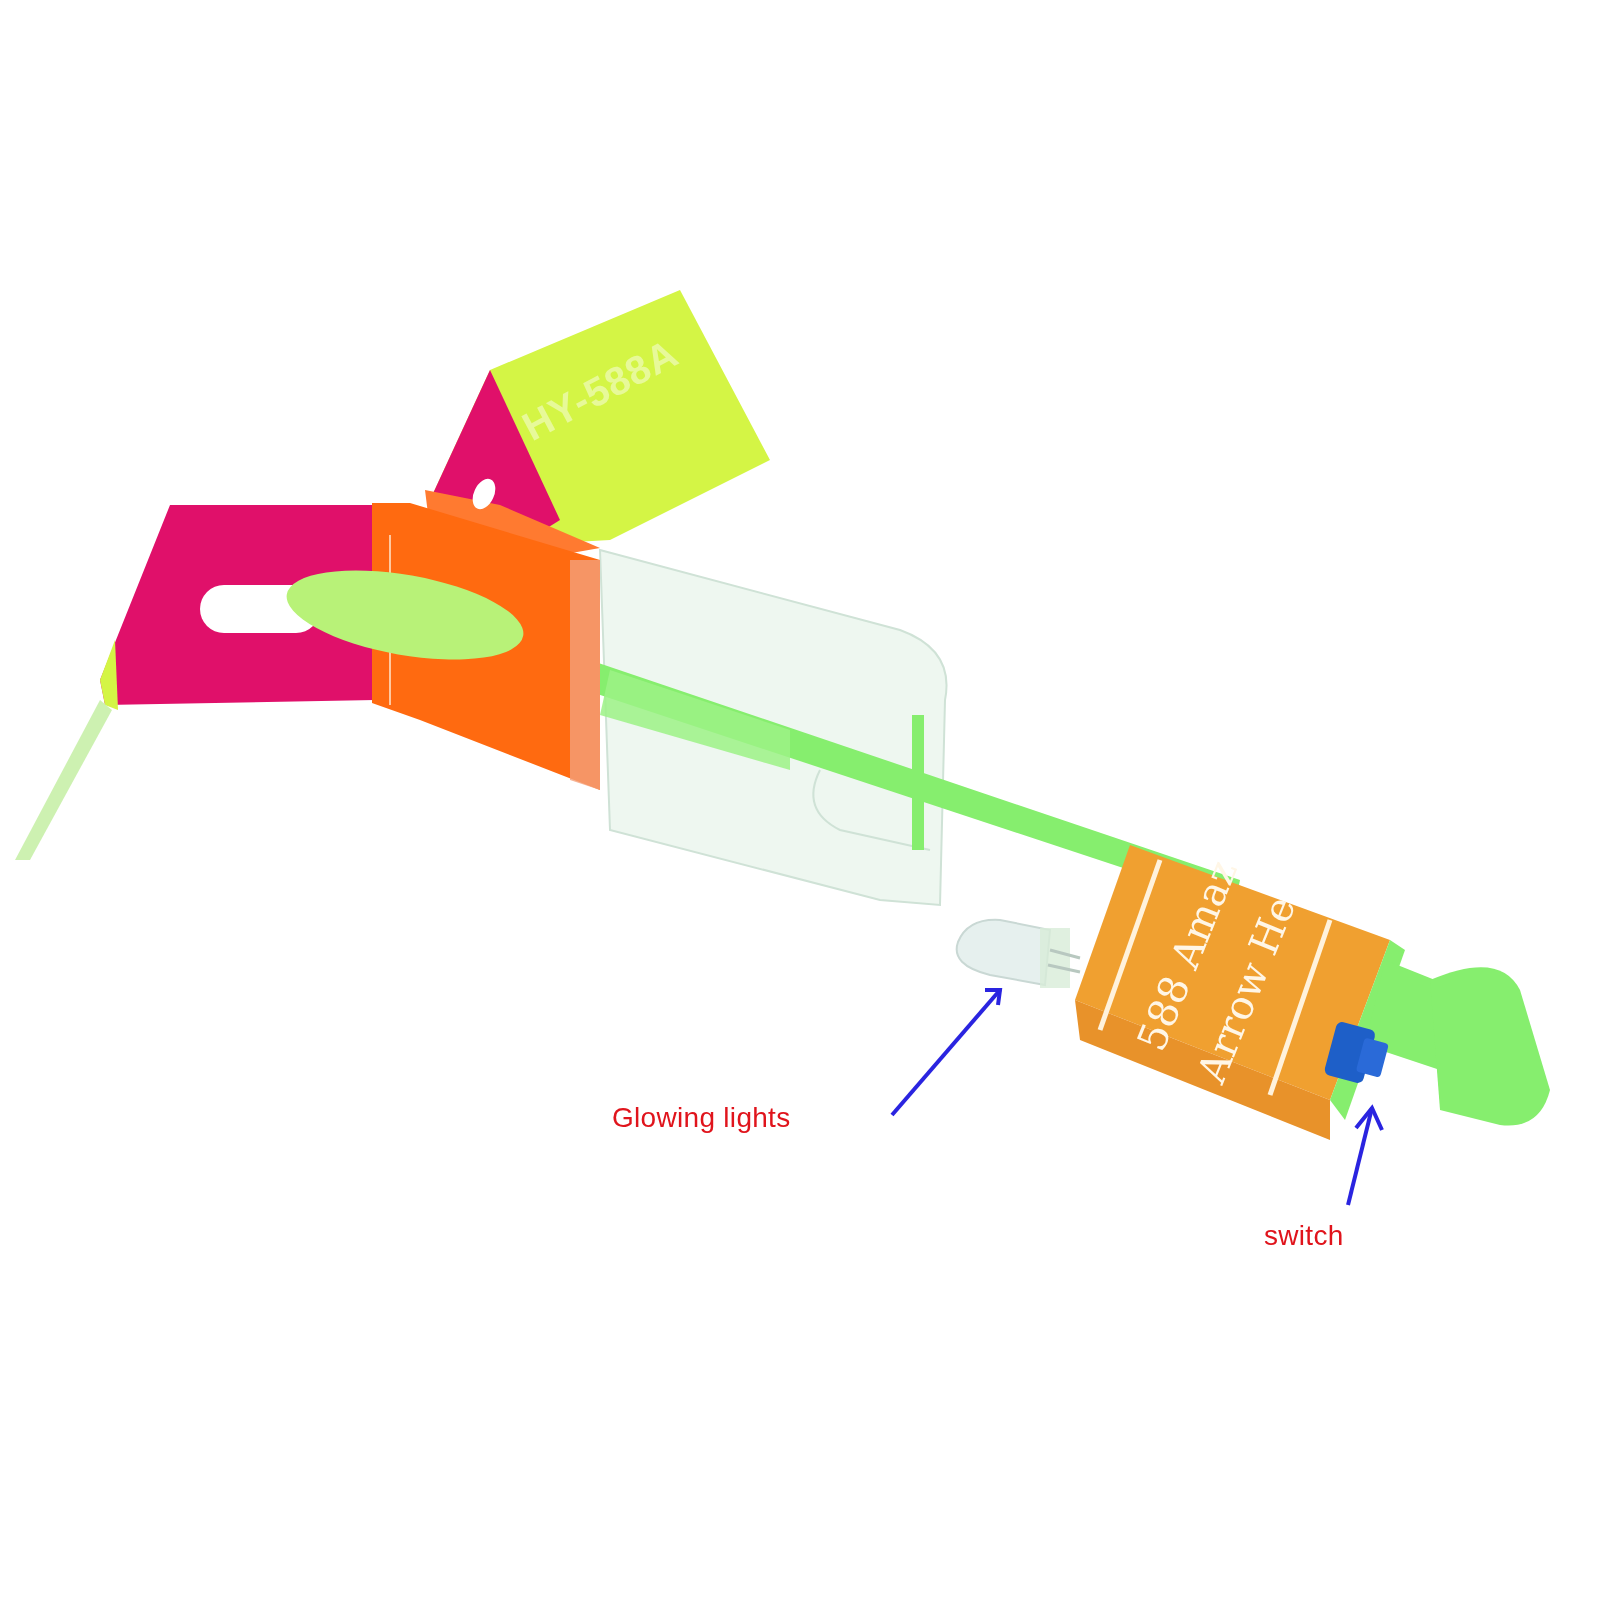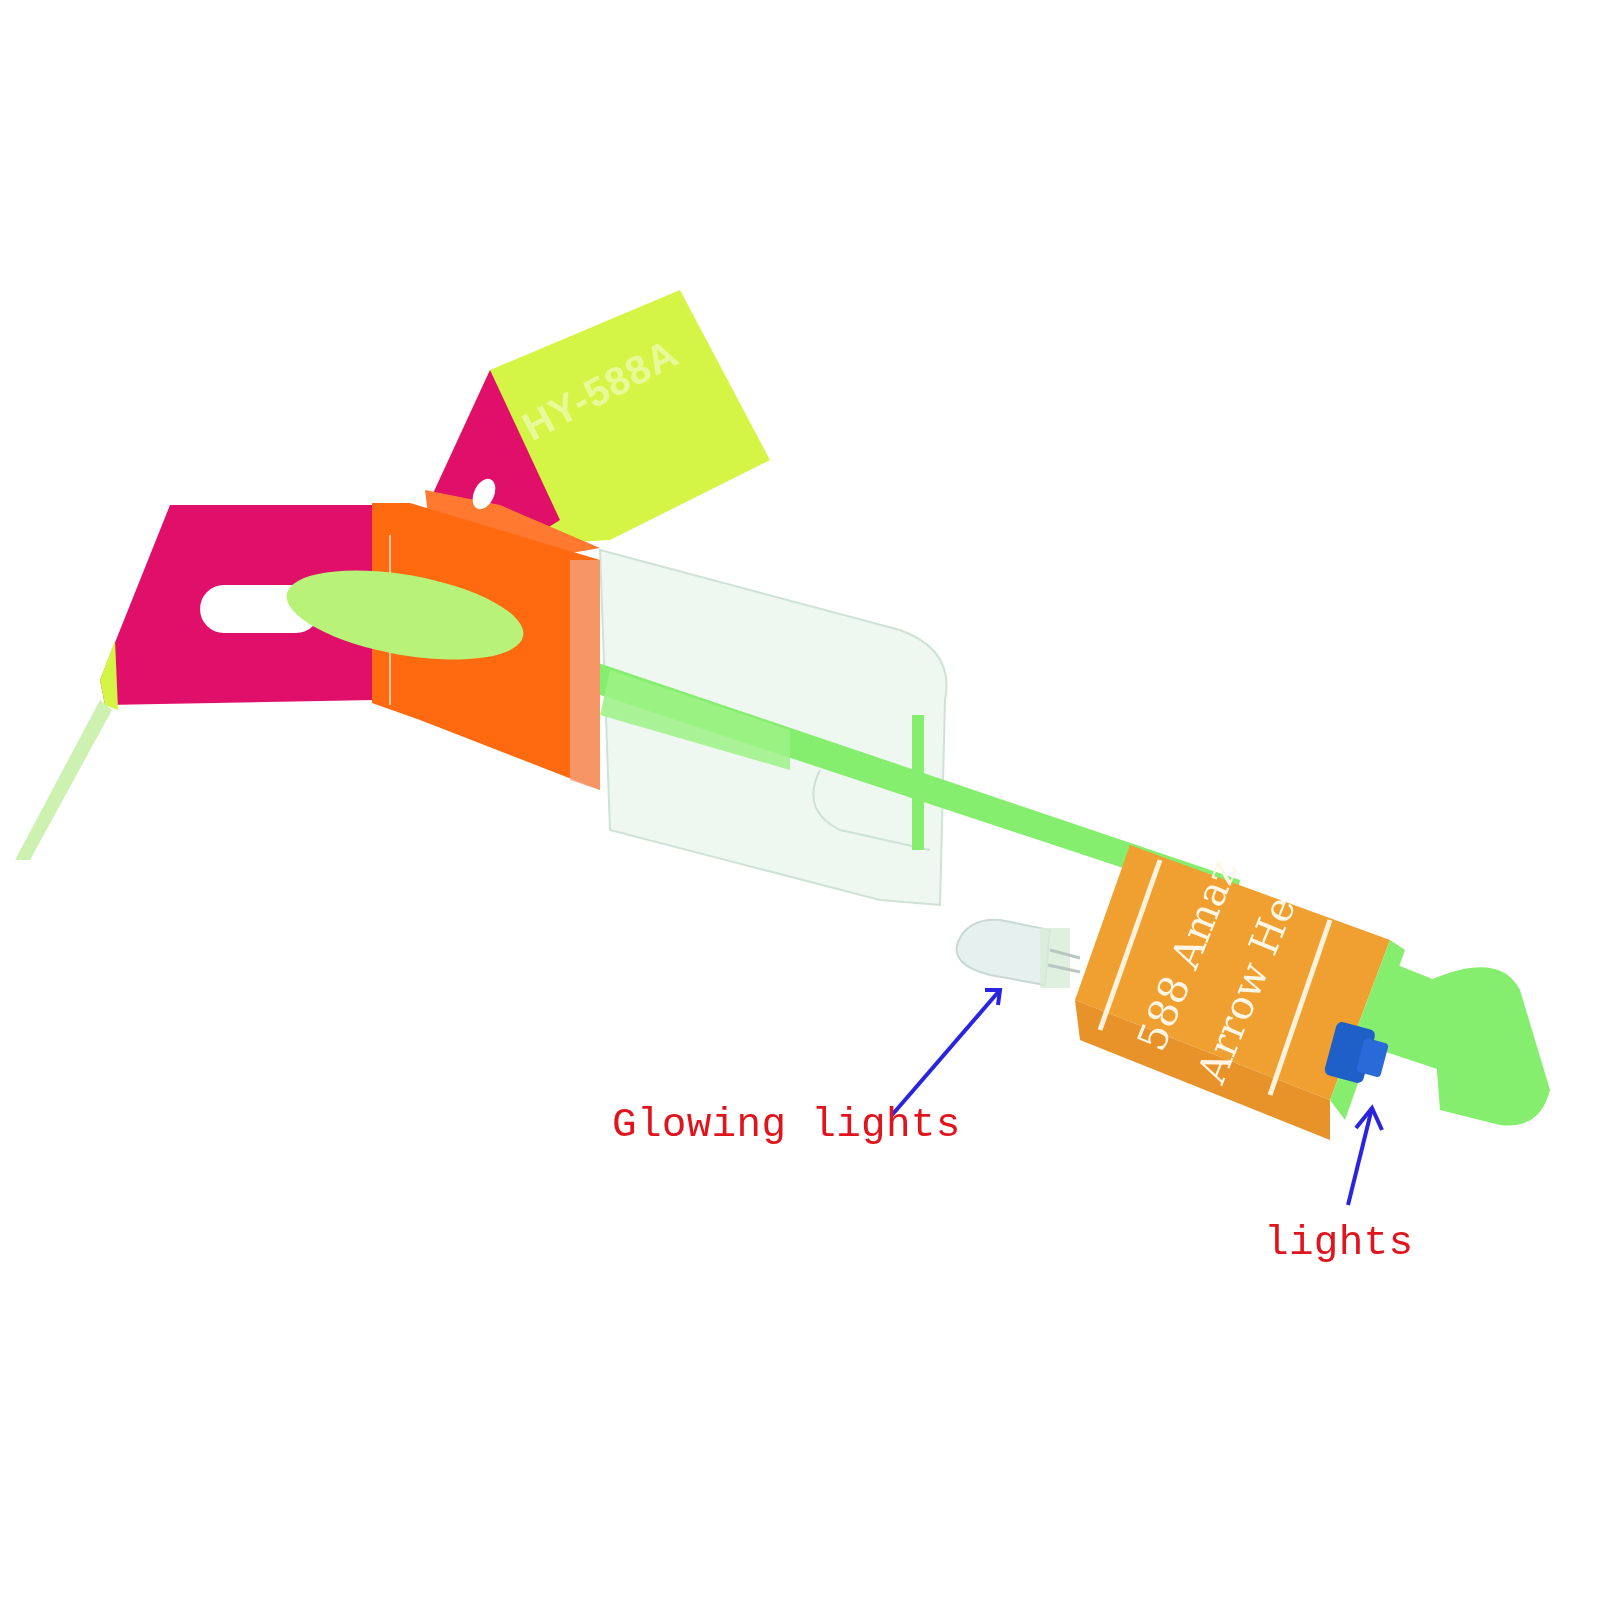--- a/index.html
+++ b/index.html
@@ -8,22 +8,22 @@
       width: 1600px;
       height: 1600px;
       background: #ffffff;
       overflow: hidden;
       font-family: "Liberation Sans", sans-serif;
     }
     svg.product { position: absolute; left: 0; top: 0; }
     .callout-label {
       position: absolute;
       color: #e0141c;
-      font-family: Liberation Mono, monospace;
-      font-size: 41px;
+      font-family: Liberation Sans, sans-serif;
+      font-size: 28px;
       white-space: nowrap;
       letter-spacing: 0.3px;
     }
     .label-lights { left: 612px; top: 1102px; }
     .label-switch { left: 1264px; top: 1220px; }
     .fin-text {
       position: absolute;
       left: 515px; top: 410px;
       transform: rotate(-28deg);
       transform-origin: left top;
@@ -117,14 +117,14 @@
       <line x1="1348" y1="1205" x2="1372" y2="1108"></line>
       <polyline points="1356,1128 1372,1108 1382,1130"></polyline>
     </g>
   </svg>
 
   <div class="fin-text">HY-588A</div>
   <div class="box-text box-text-1">588 Amaz</div>
   <div class="box-text box-text-2">Arrow He</div>
 
   <div class="callout-label label-lights">Glowing lights</div>
-  <div class="callout-label label-switch">lights</div>
+  <div class="callout-label label-switch">switch</div>
 </div>
 
 </body></html>

